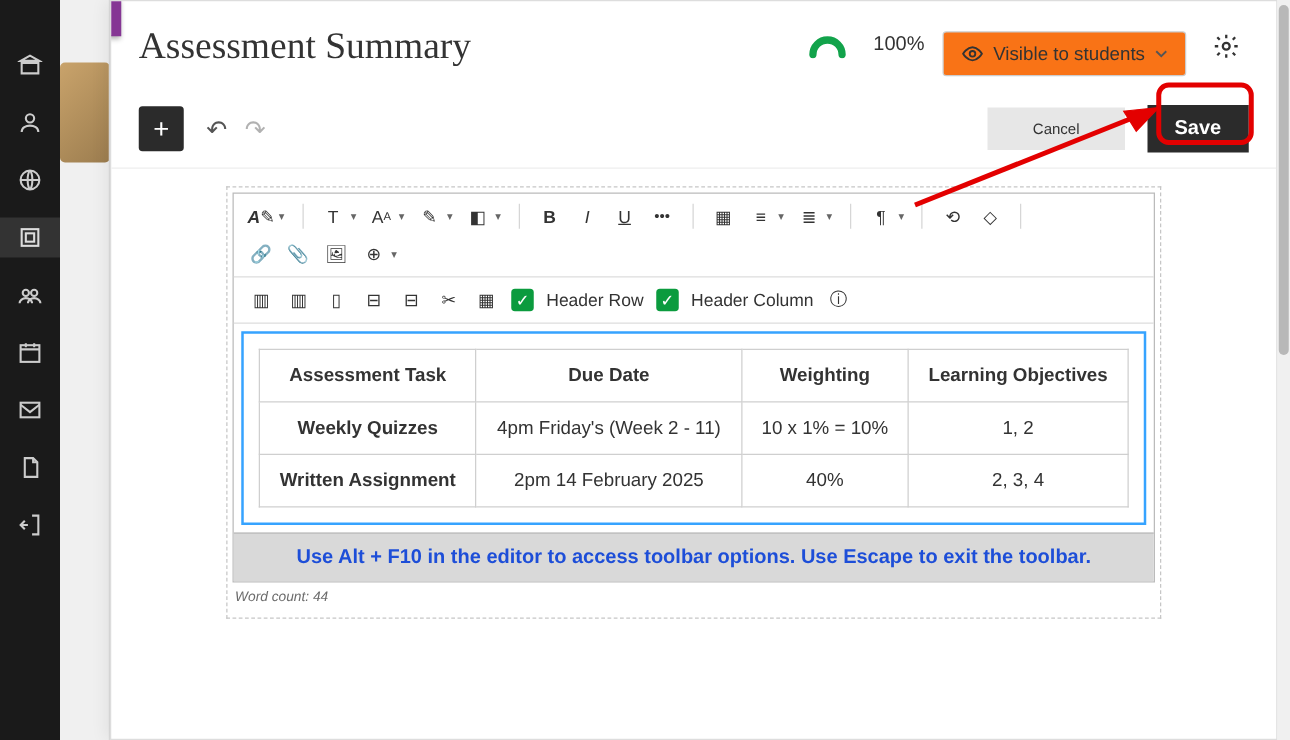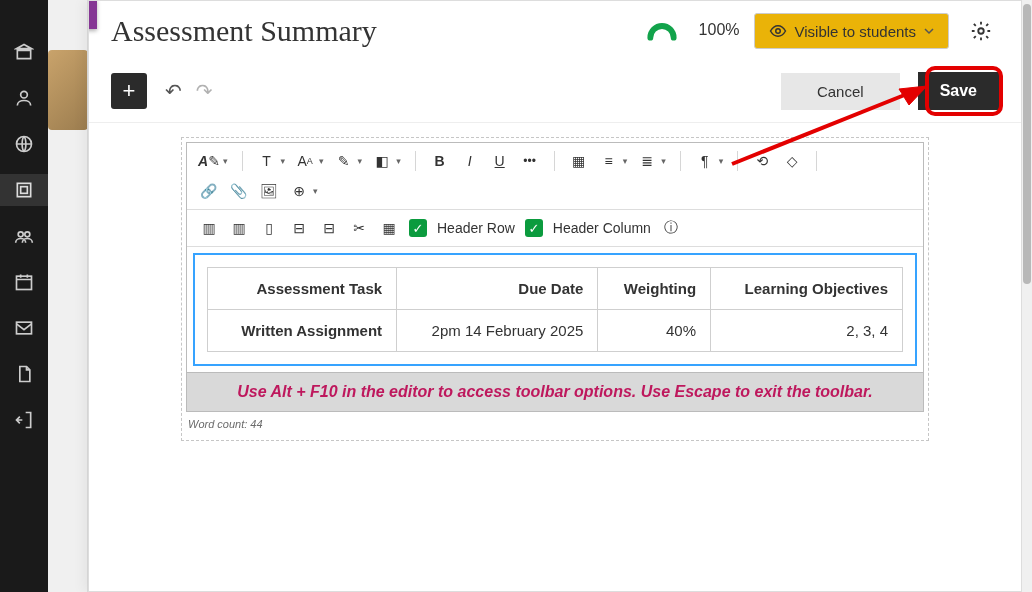--- a/index.html
+++ b/index.html
@@ -39,22 +39,23 @@
   
   .panel-top { position:relative; padding:12px 22px 10px 22px; display:flex; align-items:center; gap:14px; border-bottom:1px solid transparent; }
   .page-title { font-size:30px; font-weight:400; color:#333; font-family: Georgia, 'Times New Roman', serif; margin-right:auto; }
 
   .progress-wrap { display:flex; align-items:flex-start; gap:20px; color:#333; }
   .progress-arc { width:34px; height:20px; }
   .progress-arc path { stroke:#12a34b; stroke-width:7; fill:none; stroke-linecap:round; }
 
   .visibility-btn {
     display:flex; align-items:center; gap:8px; border:1px solid #ccc;
-    background:#eab308; padding:8px 14px; border-radius:3px; color:#333; font-size:15px;
+    background:#f97316; padding:8px 14px; border-radius:3px; color:#333; font-size:15px;
     cursor:pointer;
+    margin-top:12px;
   }
   .gear-btn { width:36px; height:36px; display:flex; align-items:center; justify-content:center; cursor:pointer; }
   .gear-btn svg{width:22px;height:22px;stroke:#333;fill:none}
 
   
   .close-tab {
     position:absolute; left:-28px; top:-2px; width:36px; height:30px;
     background:#853694; display:flex; align-items:center; justify-content:center;
     color:#fff; font-size:20px; box-shadow:0 2px 4px rgba(0,0,0,.3); z-index:3;
   }
@@ -62,21 +63,21 @@
   
   .action-bar {
     display:flex; align-items:center; gap:18px; padding:12px 22px;
     border-bottom:1px solid #eee;
   }
   .add-btn { width:36px;height:36px;border-radius:3px;background:#2b2b2b;color:#fff;
     display:flex;align-items:center;justify-content:center;font-size:22px;cursor:pointer;}
   .history { display:flex; gap:14px; color:#555; }
   .history span{cursor:pointer;font-size:20px;display:inline-block;}
   .spacer{flex:1}
-  .cancel-btn{background:#e7e7e7;color:#333;padding:10px 36px;border:none;cursor:pointer;font-size:15px}
+  .cancel-btn{background:#e7e7e7;color:#333;padding:10px 36px;border:none;cursor:pointer;font-size:12px}
   .save-btn{background:#2b2b2b;color:#fff;padding:10px 22px;border:none;cursor:pointer;font-size:16px;font-weight:600}
 
   
   .callout-box{position:absolute; border:4px solid #e30000; border-radius:10px;
     right:18px; top:65px; width:78px; height:50px; pointer-events:none; z-index:5;}
   .callout-arrow{position:absolute; right:94px; top:78px; width:200px; height:90px;
     pointer-events:none; z-index:5;}
   .callout-arrow line, .callout-arrow polygon{stroke:#e30000; fill:#e30000;}
 
   
@@ -91,26 +92,26 @@
   .tb-icon.sm{font-size:12px}
   .tb-caret{font-size:9px;margin-left:-6px;color:#666}
 
   .editor-toolbar.row2{border-bottom:1px solid #ddd}
 
   .cb{width:18px;height:18px;background:#0b9b3e;border-radius:3px;display:inline-flex;align-items:center;justify-content:center;color:#fff;font-size:13px;cursor:pointer}
 
   
   .table-wrap{padding:12px;border:2px solid #36a3ff;margin:6px}
   table.assessment{width:100%;border-collapse:collapse;font-size:15px;color:#333}
-  table.assessment th, table.assessment td{border:1px solid #cfcfcf;padding:12px 14px;text-align:right;vertical-align:top}
+  table.assessment th, table.assessment td{border:1px solid #cfcfcf;padding:12px 14px;text-align:center;vertical-align:top}
   table.assessment thead th{font-weight:700;background:#fff}
   table.assessment tbody th{font-weight:700;background:#fff}
   .squiggle{ text-decoration: underline wavy #e03030; text-underline-offset:3px }
 
-  .editor-hint{background:#d9d9d9;color:#be185d;font-style:italic;text-align:center;
+  .editor-hint{background:#d9d9d9;color:#1d4ed8;text-align:center;
     font-weight:600;padding:10px;border-top:1px solid #bbb}
 
   .wordcount{font-style:italic;color:#6b6b6b;font-size:11px;padding:6px 0 10px 2px}
 
   
   .scrollbar{position:absolute; right:0; top:0; bottom:0; width:10px; background:#f0f0f0; z-index:10}
   .scrollbar .thumb{position:absolute; left:1px; right:1px; top:4px; height:280px; background:#b8b8b8; border-radius:4px}
 </style>
 </head>
 <body>
@@ -315,20 +316,26 @@
           <thead>
             <tr>
               <th>Assessment Task</th>
               <th>Due Date</th>
               <th>Weighting</th>
               <th>Learning Objectives</th>
             </tr>
           </thead>
           <tbody>
             <tr>
+              <th>Weekly Quizzes</th>
+              <td>4pm Friday's (Week 2 - 11)</td>
+              <td>10 x 1% = 10%</td>
+              <td>1, 2</td>
+            </tr>
+            <tr>
               <th>Written Assignment</th>
               <td>2pm 14 February 2025</td>
               <td>40%</td>
               <td>2, 3, 4</td>
             </tr>
           </tbody>
         </table>
       </div>
 
       <div class="editor-hint">Use Alt + F10 in the editor to access toolbar options. Use Escape to exit the toolbar.</div>

